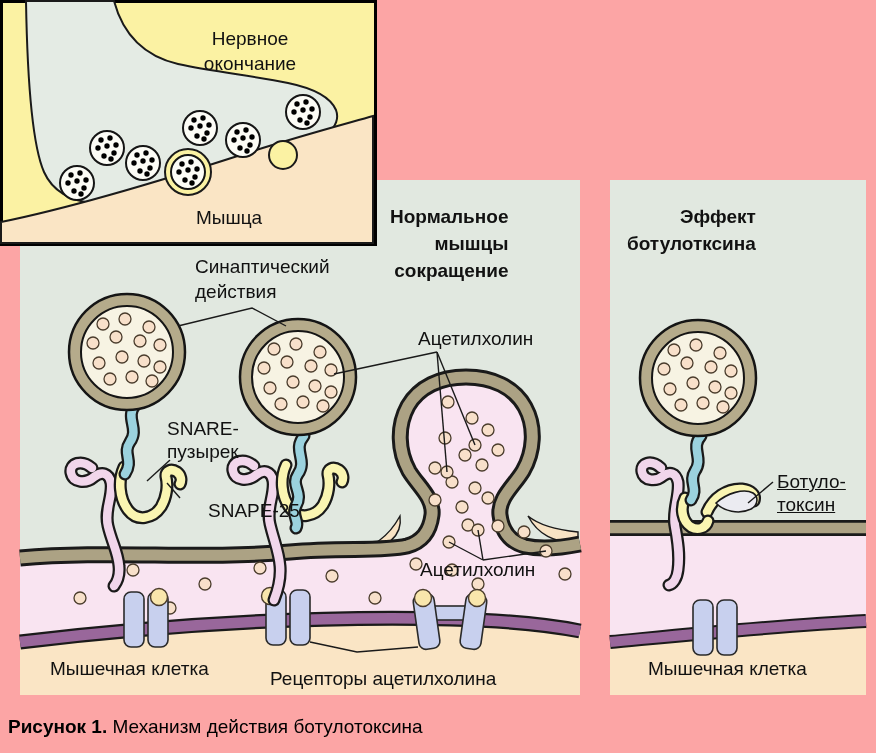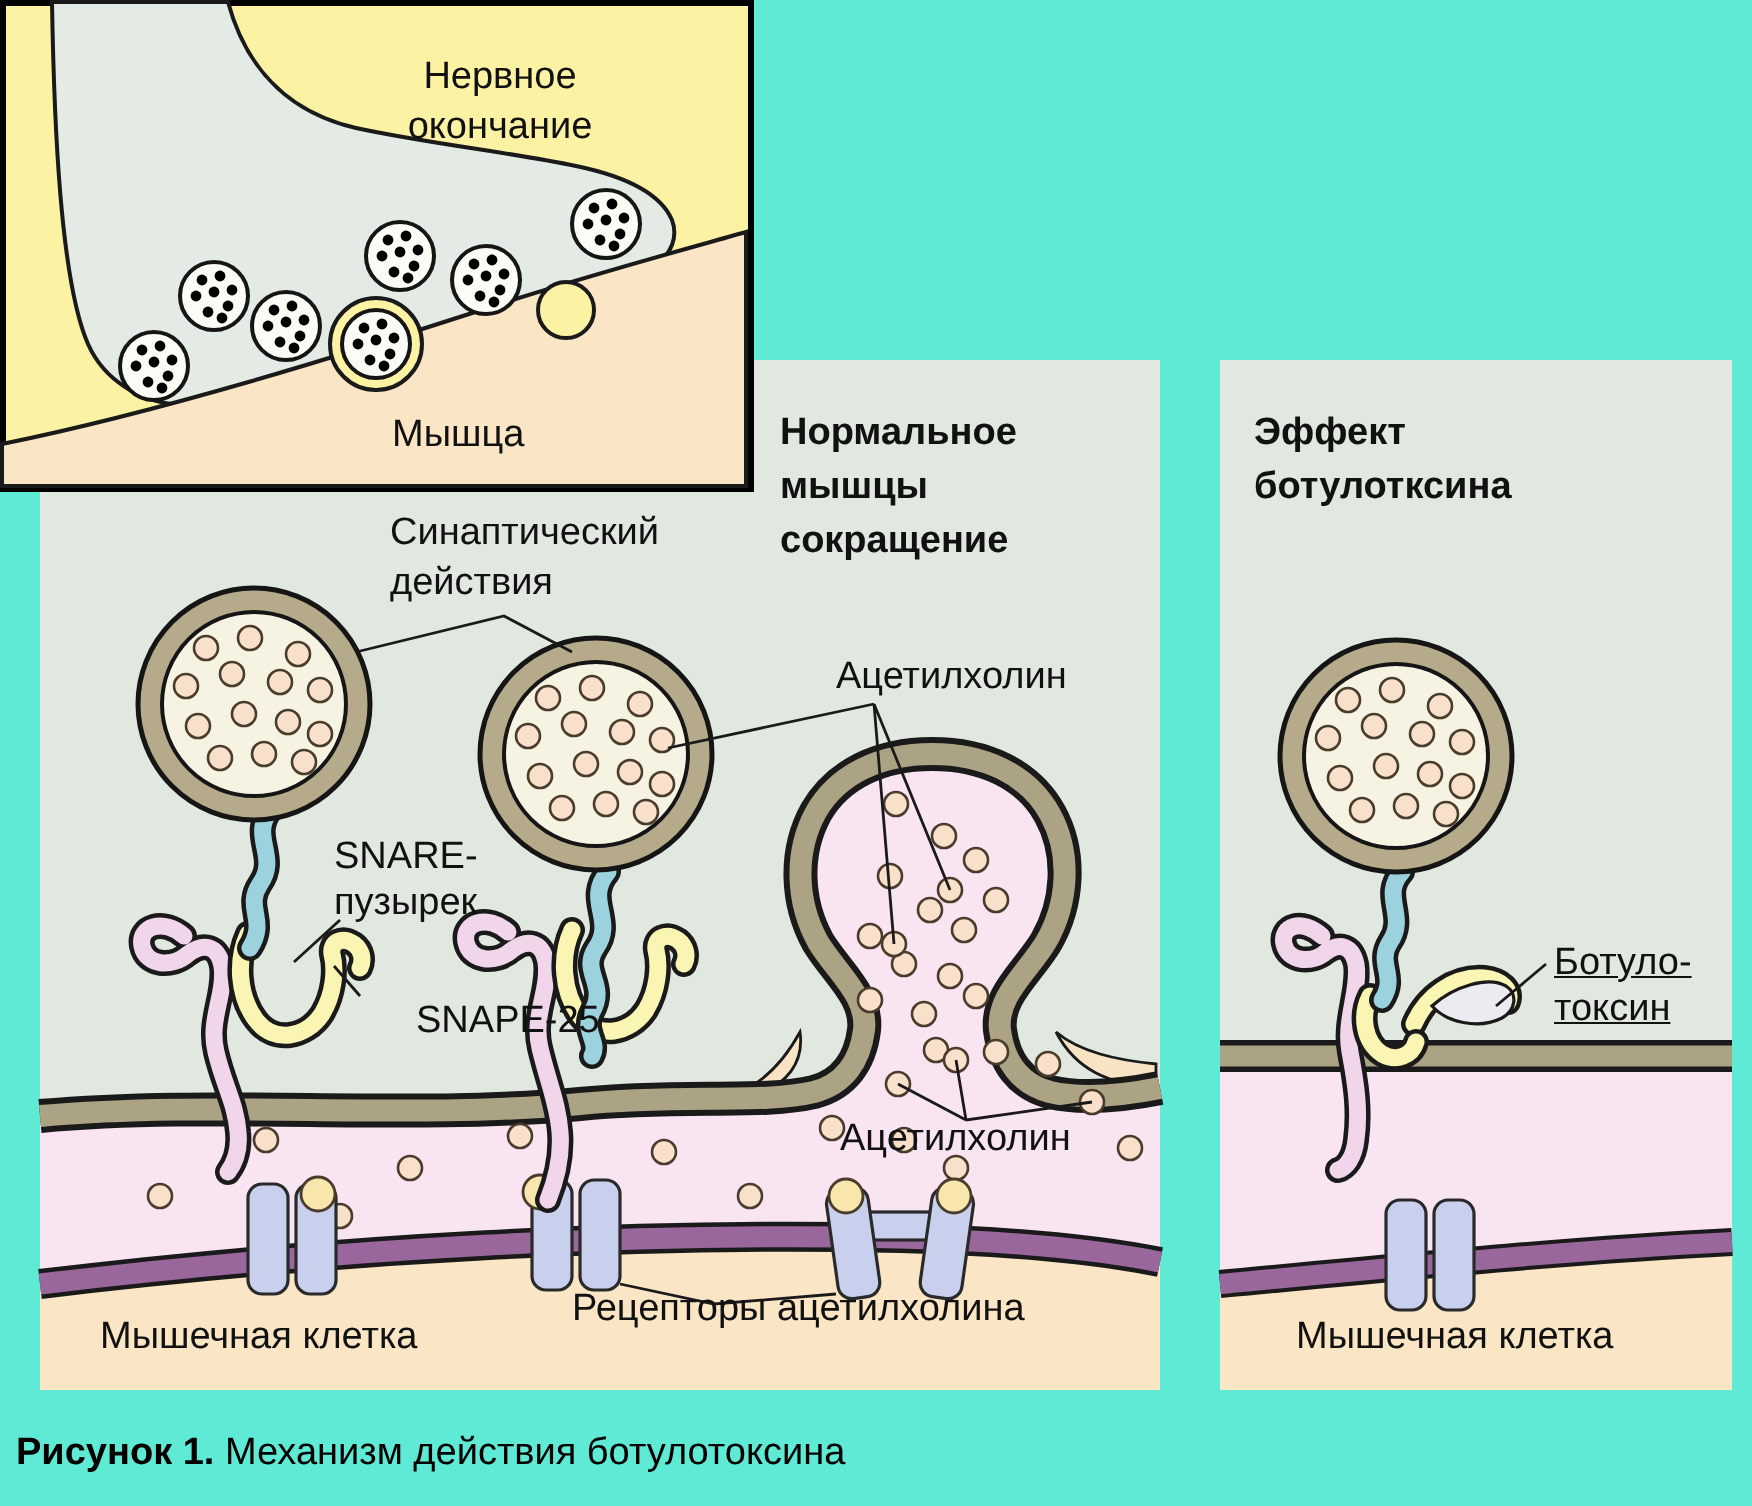--- a/index.html
+++ b/index.html
@@ -1,20 +1,20 @@
 <!DOCTYPE html>
 <html><head>
 <meta charset="utf-8">
 <style>
   html,body{margin:0;padding:0;background:#fff;}
-  .page{position:relative;width:876px;height:753px;background:#5eead4;overflow:hidden;
+  .page{position:relative;width:876px;height:753px;background:#fca5a5;overflow:hidden;
         font-family:"Liberation Sans",sans-serif;color:#111;}
   svg{position:absolute;left:0;top:0;}
   .lbl{position:absolute;font-size:19px;line-height:25px;color:#111;white-space:nowrap;}
-  .lbl.bold{font-weight:bold;line-height:27px;}
+  .lbl.bold{font-weight:bold;line-height:27px;text-align:right;}
   .caption{position:absolute;left:8px;top:716px;font-size:19px;color:#000;}
   .caption b{font-weight:bold;}
   .worm-o{fill:none;stroke:#1a1a1a;stroke-width:13;stroke-linecap:round;}
   .worm-i{fill:none;stroke-width:8.5;stroke-linecap:round;}
   .ptr{stroke:#1a1a1a;stroke-width:1.4;fill:none;}
   .dot{fill:#F8E0CA;stroke:#4A3C2C;stroke-width:1.3;}
   .pillar{fill:#C8D0EE;stroke:#2A2A2A;stroke-width:1.6;}
   .ball{fill:#F9E6AC;stroke:#4A3C2C;stroke-width:1.4;}
 </style>
 </head>
@@ -271,21 +271,21 @@
   <div>действия</div>
 </div>
 <div class="lbl" style="left:418px;top:326px;">Ацетилхолин</div>
 <div class="lbl" style="left:167px;top:417px;line-height:23px;">
   <div>SNARE-</div>
   <div>пузырек</div>
 </div>
 <div class="lbl" style="left:187px;top:498px;margin-left:21px;">SNAPE-25</div>
 <div class="lbl" style="left:420px;top:557px;">Ацетилхолин</div>
 <div class="lbl" style="left:50px;top:656px;">Мышечная клетка</div>
-<div class="lbl" style="left:270px;top:642px;margin-left:16px;">Рецепторы ацетилхолина</div>
+<div class="lbl" style="left:270px;top:666px;">Рецепторы ацетилхолина</div>
 
 <div class="lbl bold" style="left:627px;top:203px;">
   <div>Эффект</div>
   <div>ботулотксина</div>
 </div>
 <div class="lbl" style="left:777px;top:470px;line-height:23px;text-decoration:underline;">
   <div>Ботуло-</div>
   <div>токсин</div>
 </div>
 <div class="lbl" style="left:648px;top:656px;">Мышечная клетка</div>

